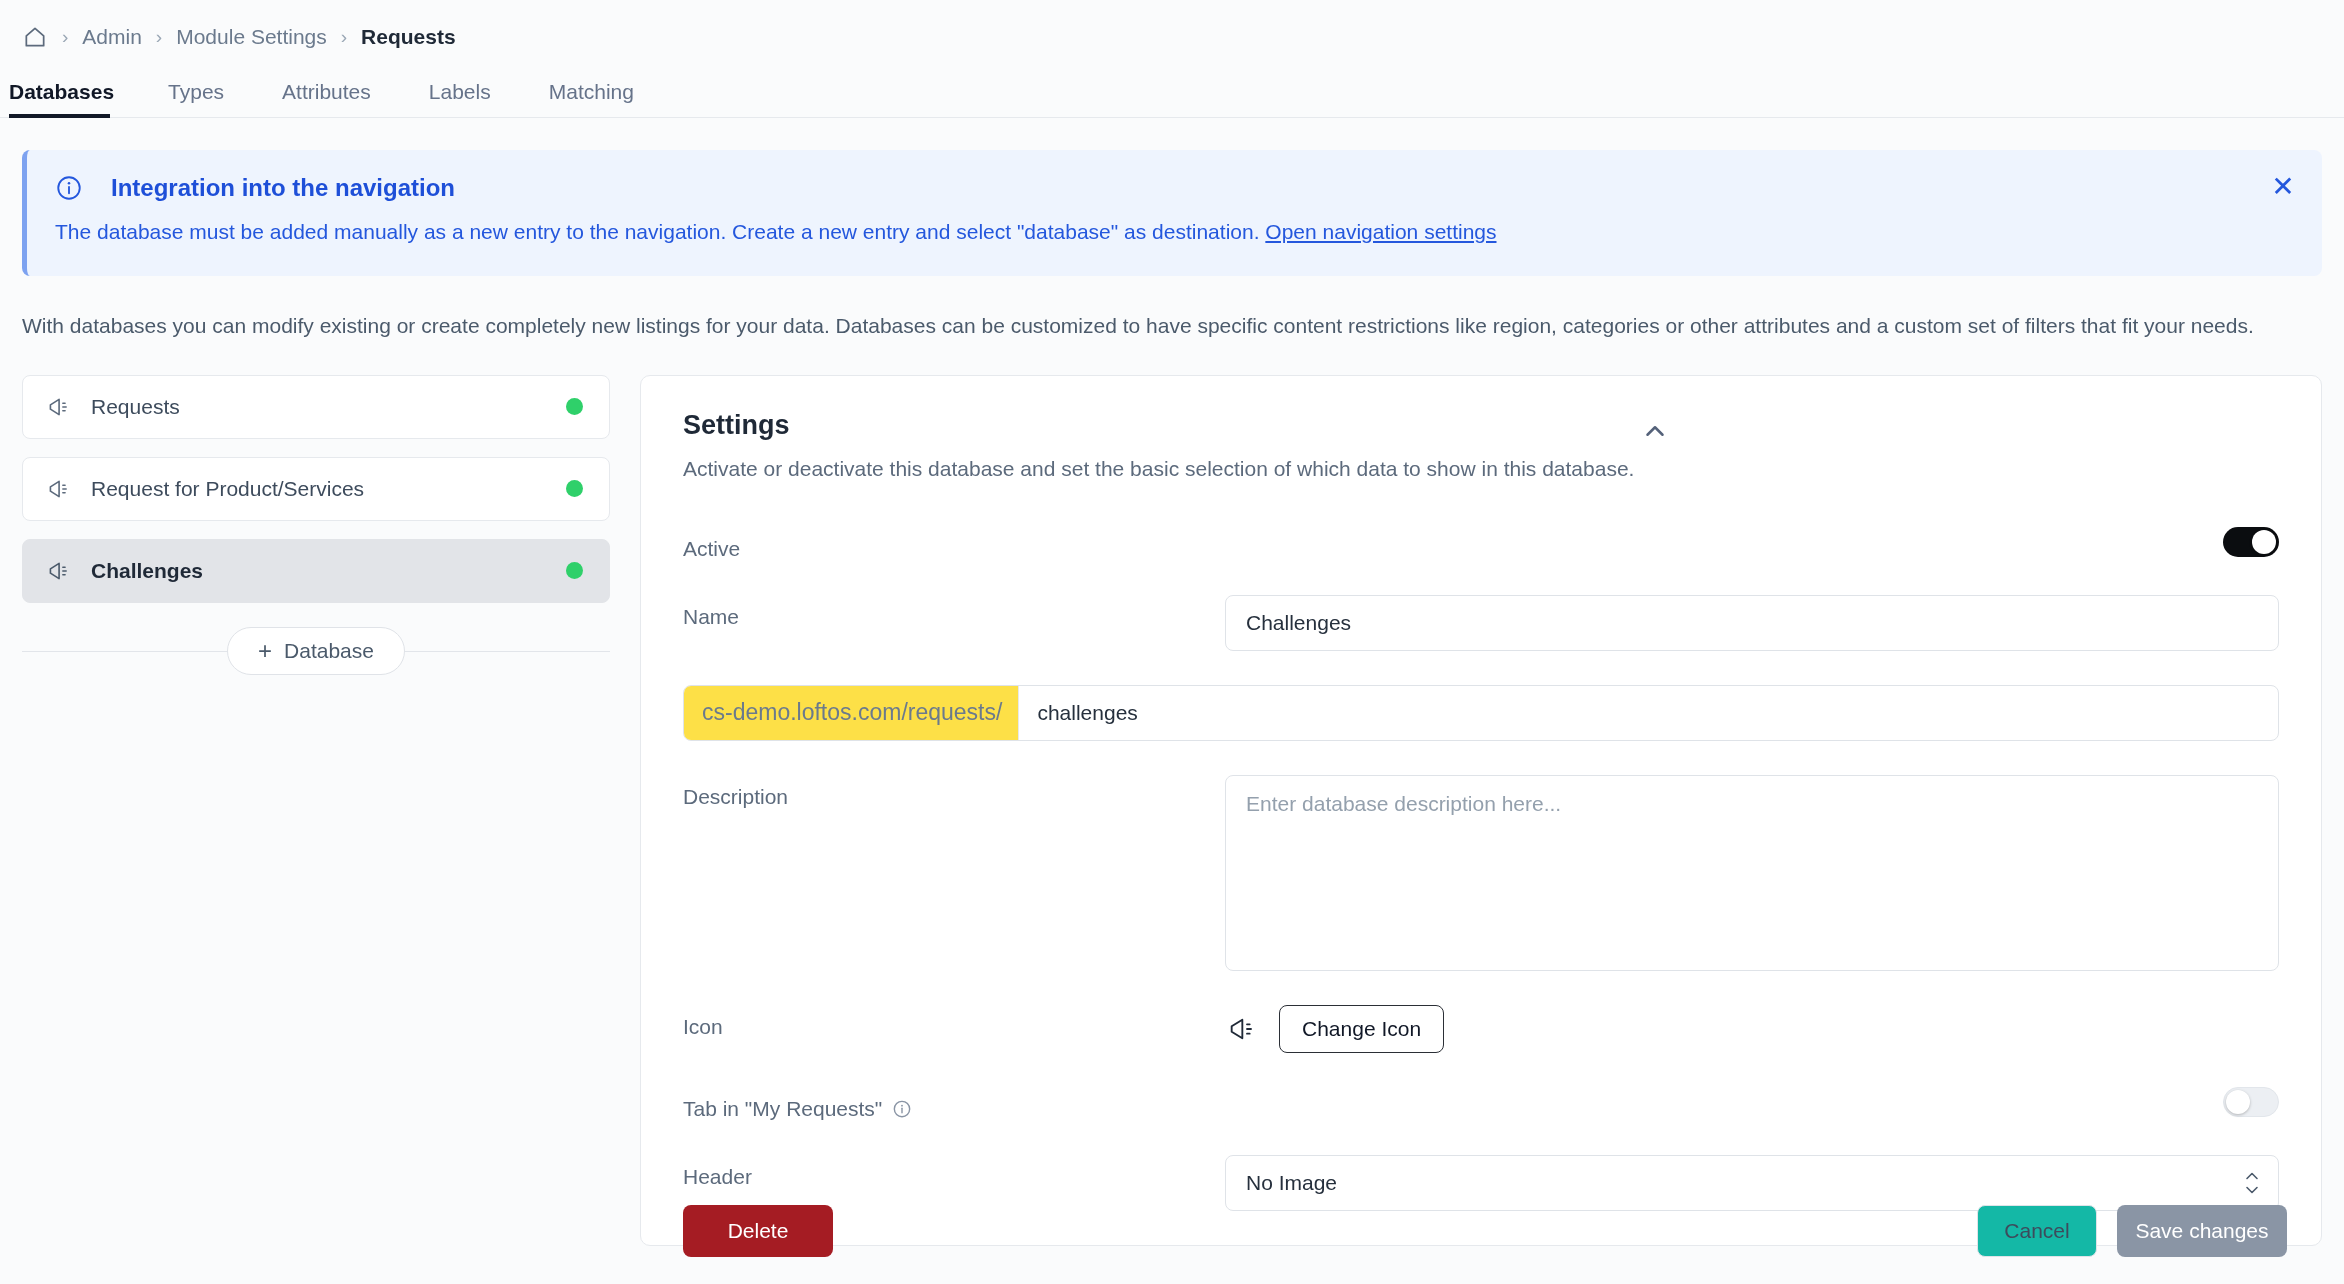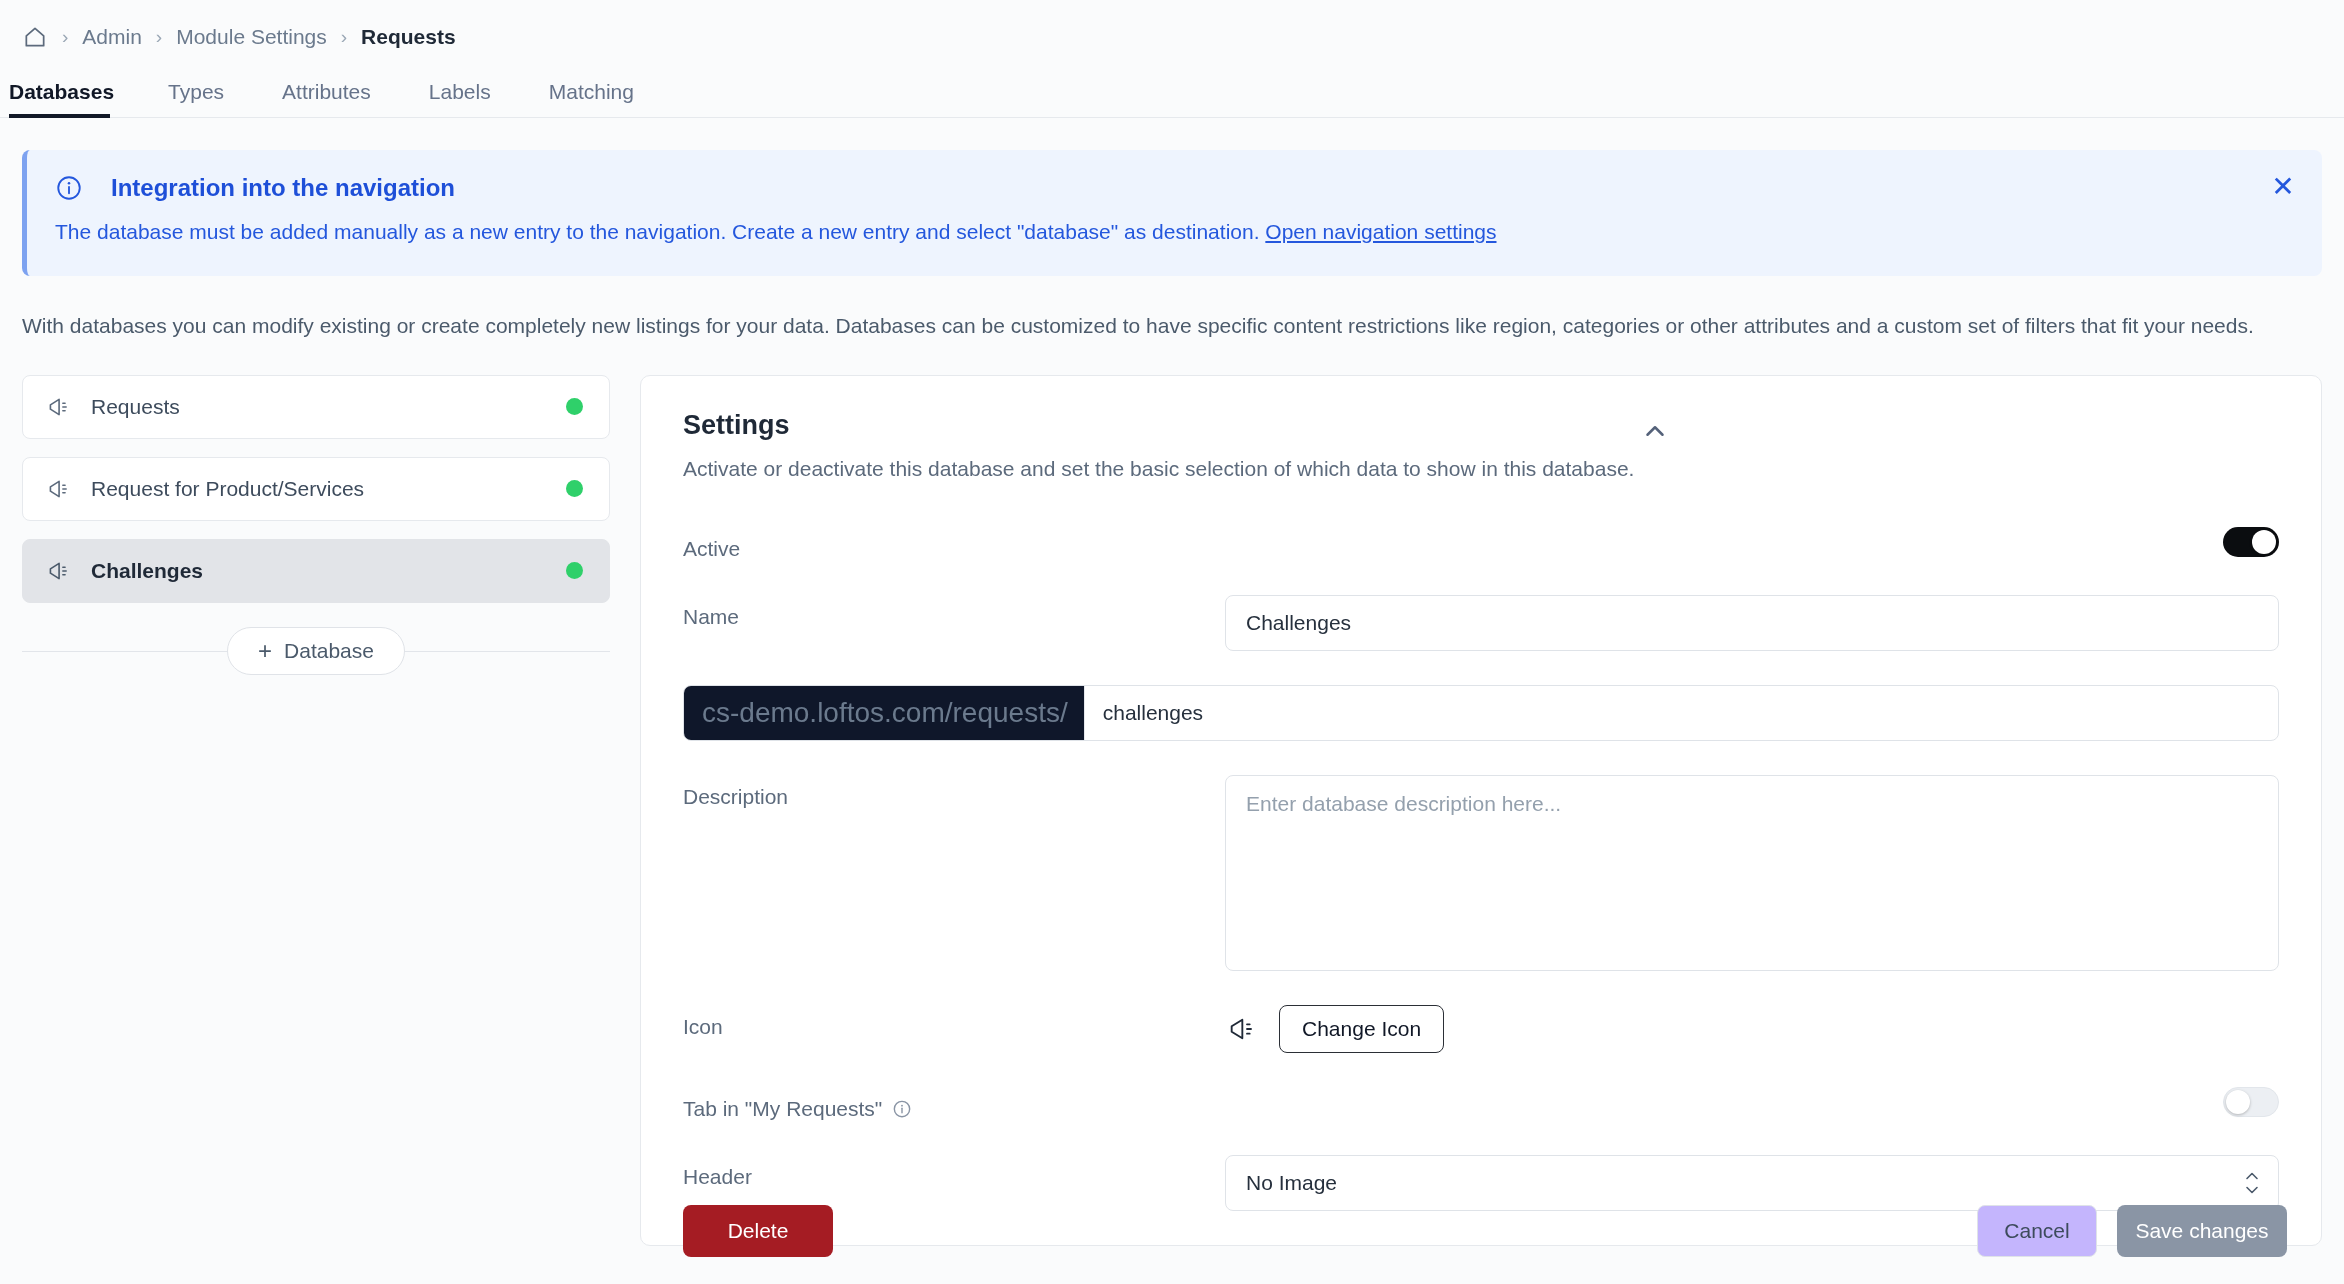--- a/index.html
+++ b/index.html
@@ -256,23 +256,23 @@
     width: 100%;
     height: 56px;
     border: 1px solid #dfe3e8;
     border-radius: 8px;
     overflow: hidden;
     background: #fff;
   }
   .link-prefix {
     display: flex; align-items: center;
     padding: 0 16px 0 18px;
-    background: #0f172a;
+    background: #fde047;
     color: #6b7a8d;
-    font-size: 28px;
+    font-size: 23px;
     border-right: 1px solid #e5e8ec;
     white-space: nowrap;
   }
   .link-input {
     flex: 1;
     border: none; outline: none;
     font-size: 21px;
     color: #26303d;
     padding: 0 18px;
     font-family: "Liberation Sans", sans-serif;
@@ -374,21 +374,21 @@
     border: none;
     border-radius: 8px;
     height: 52px;
     min-width: 150px;
     font-size: 21px;
     cursor: pointer;
     font-family: "Liberation Sans", sans-serif;
   }
   .footer-right { display: flex; align-items: center; gap: 20px; }
   .btn-cancel {
-    background: #c4b5fd;
+    background: #14b8a6;
     color: #3d4b5c;
     border: 1px solid #dfe3e8;
     border-radius: 8px;
     height: 52px;
     min-width: 120px;
     font-size: 21px;
     cursor: pointer;
     font-family: "Liberation Sans", sans-serif;
   }
   .btn-save {

